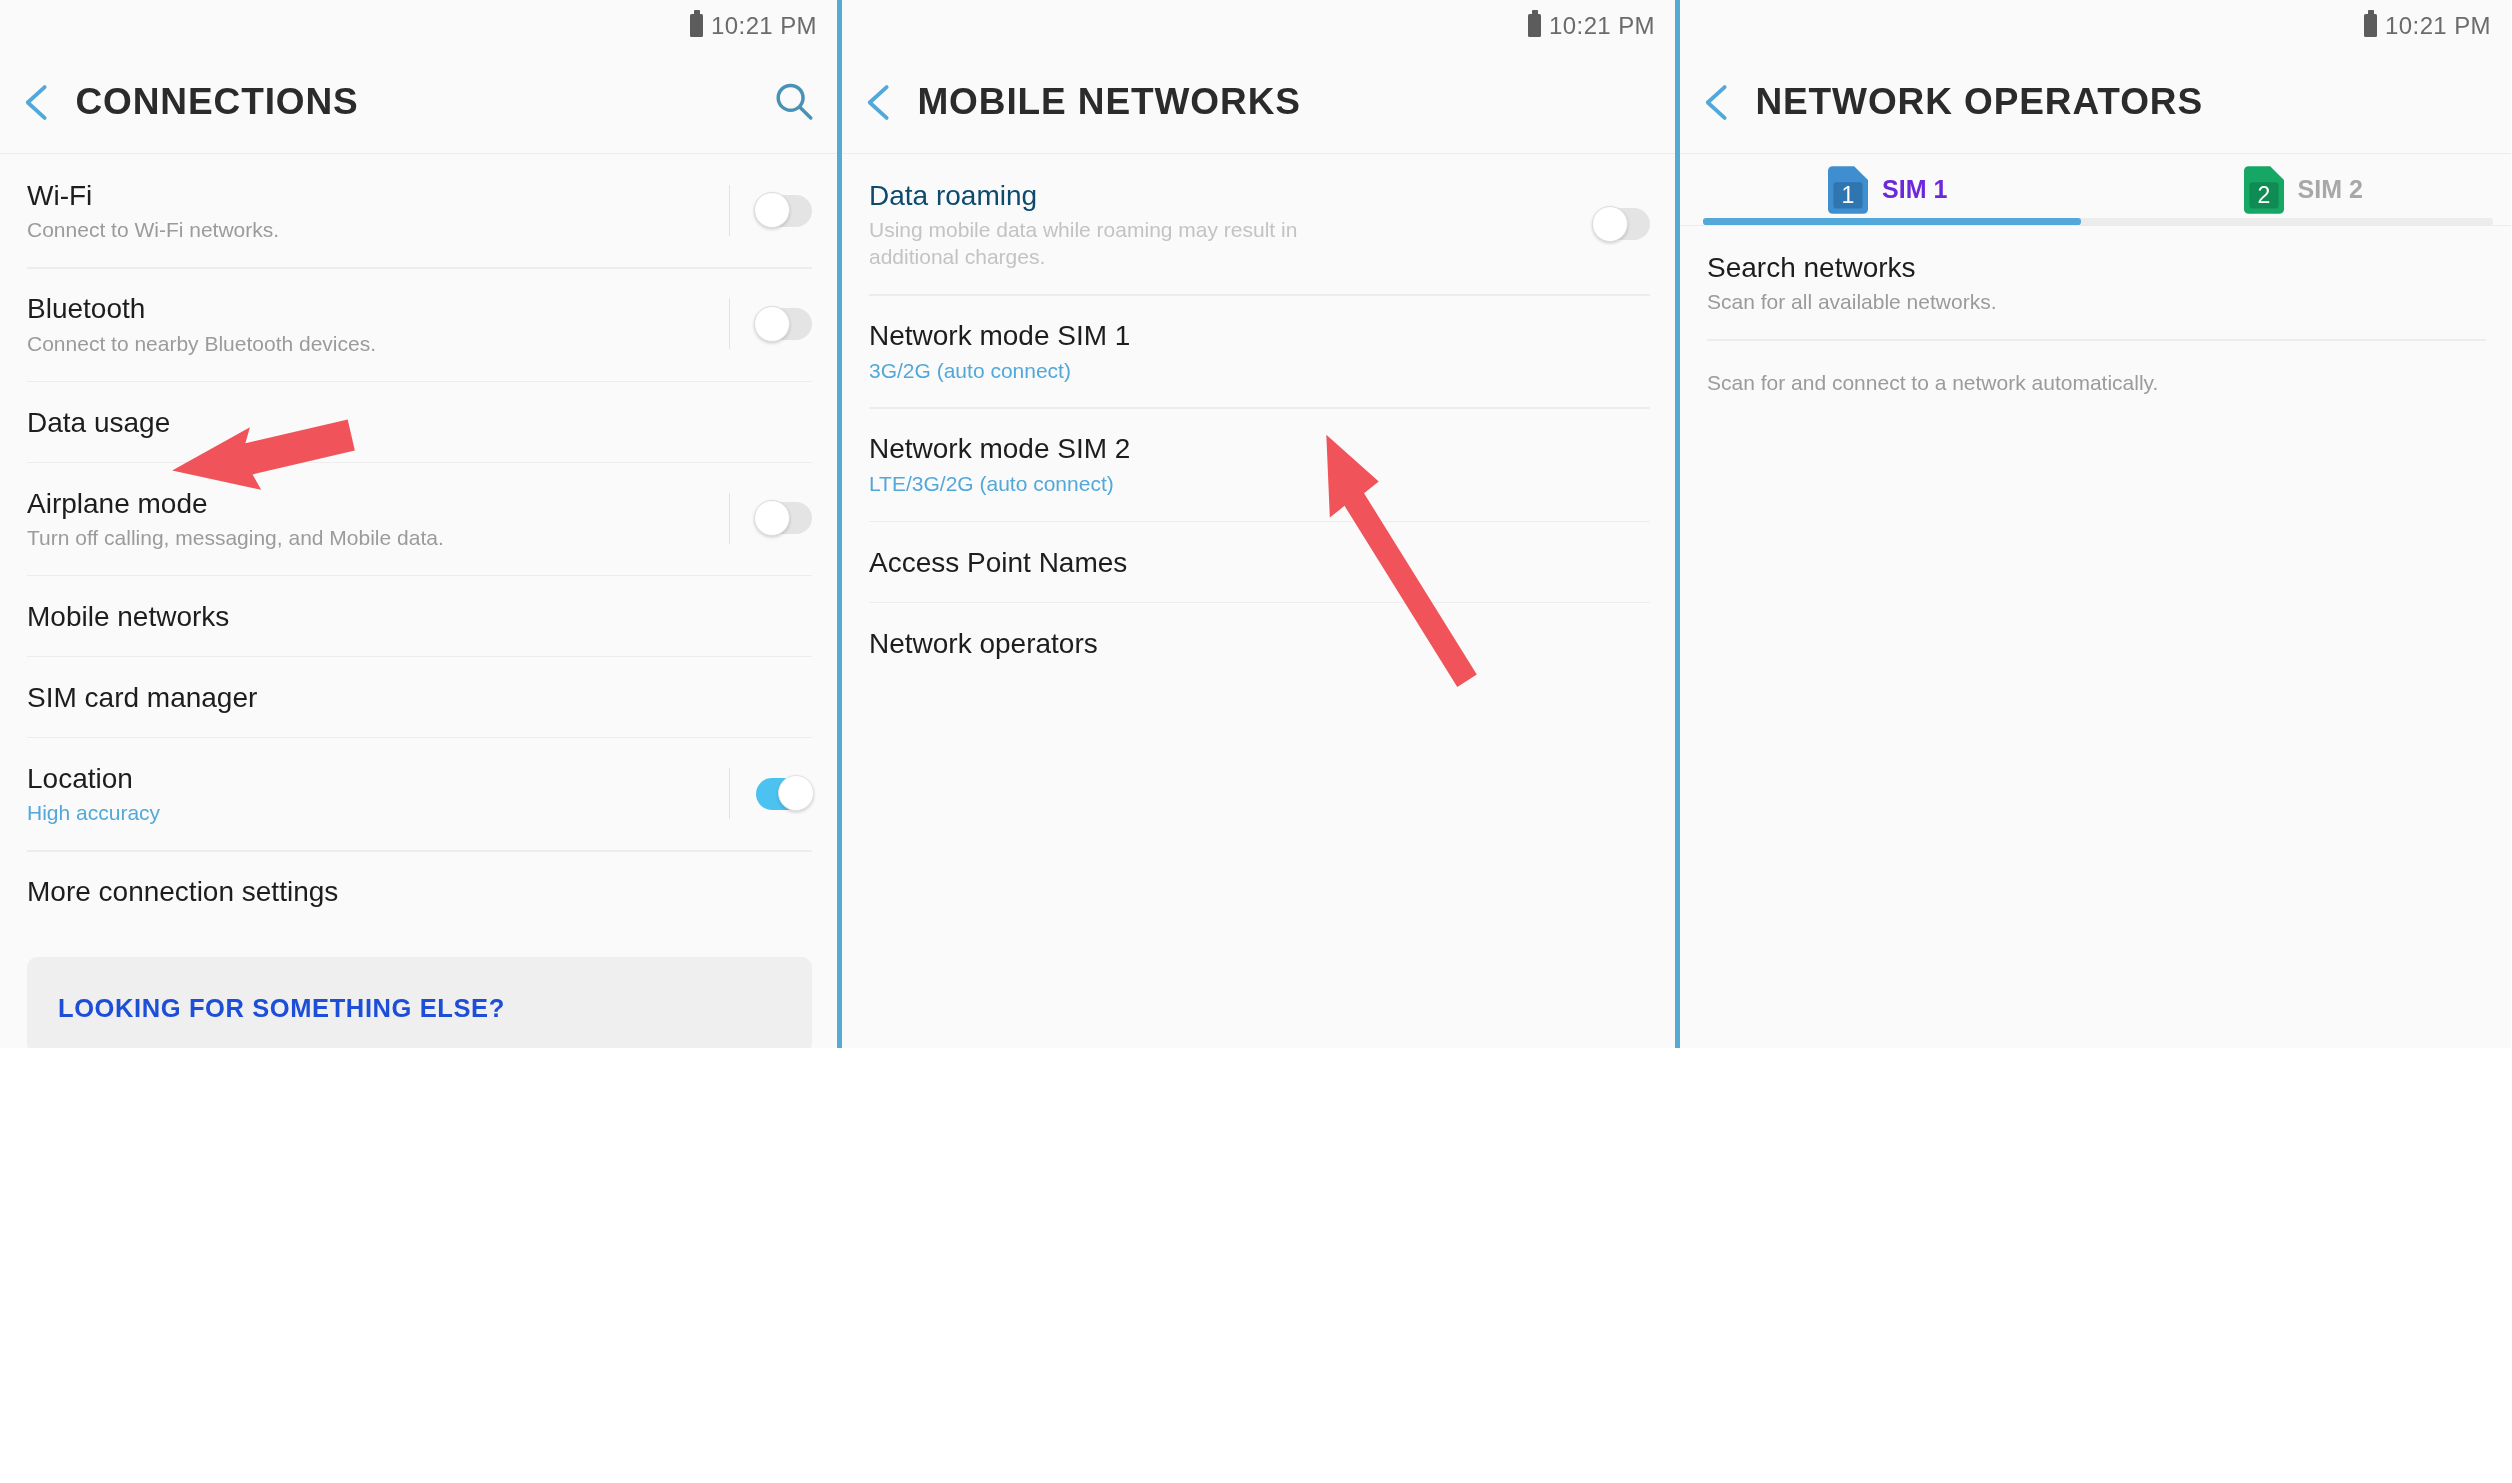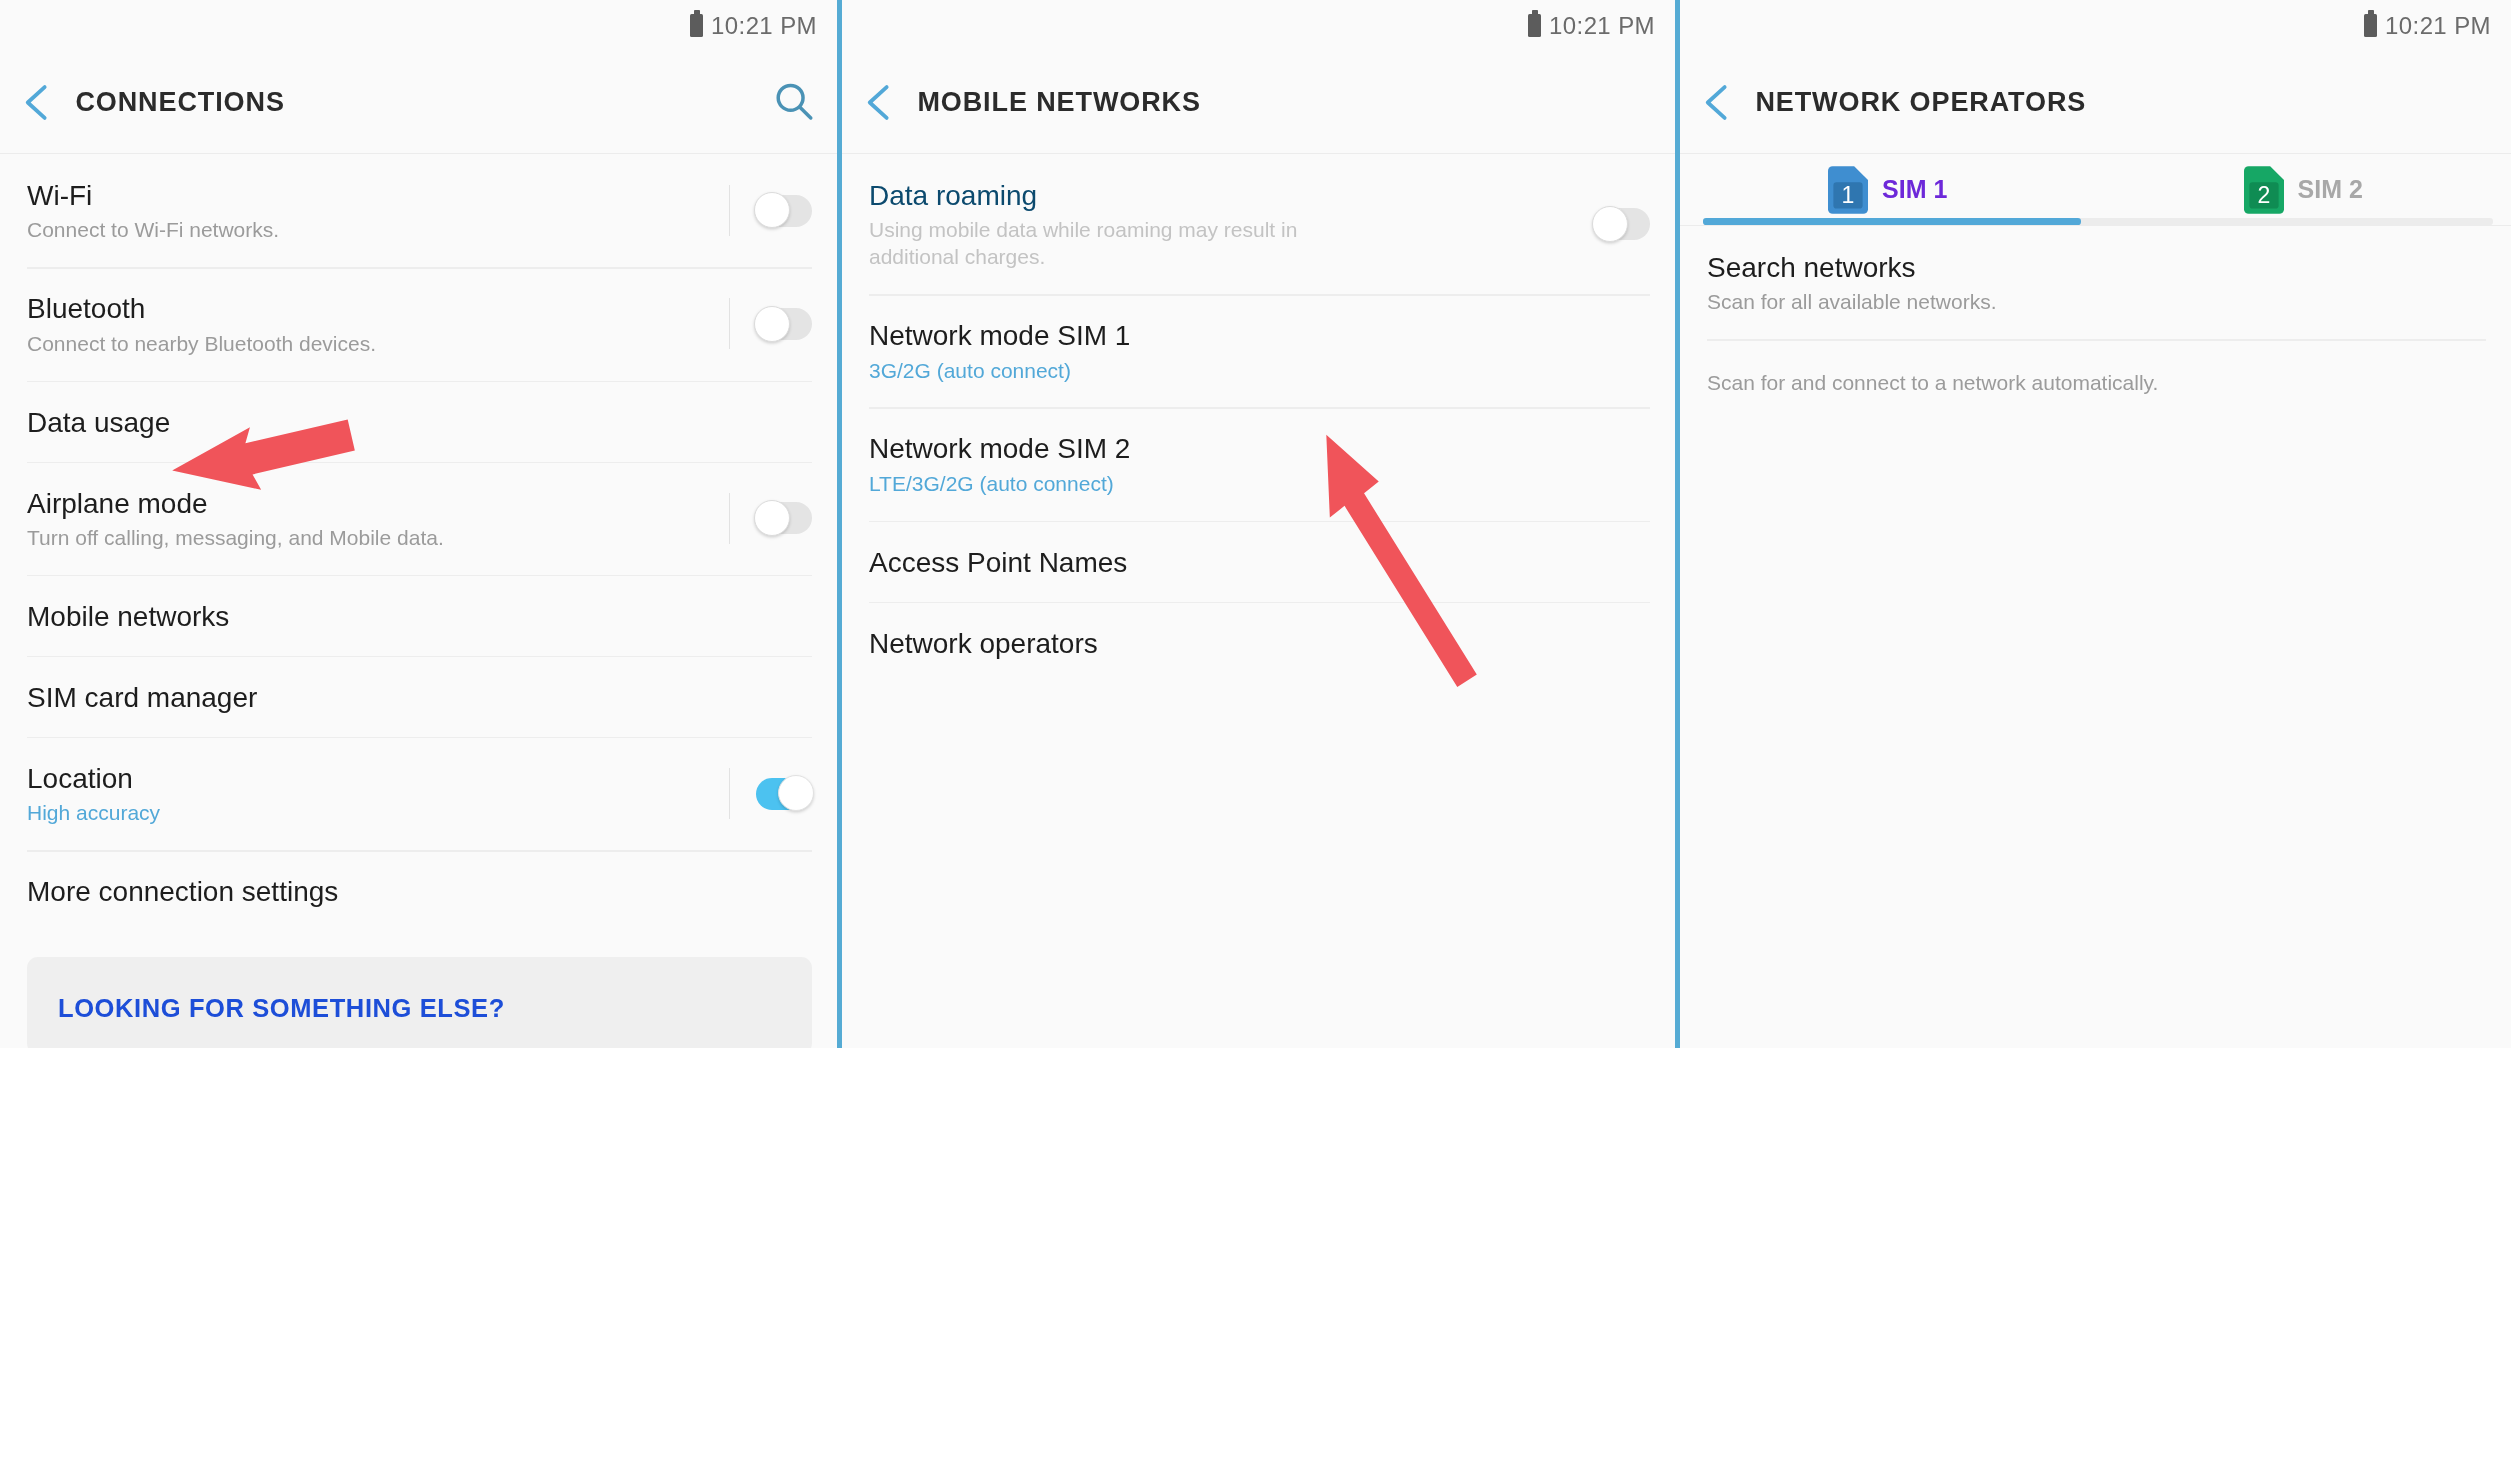--- a/index.html
+++ b/index.html
@@ -76,21 +76,21 @@
   }
   .back-chevron {
     width: 43px;
     height: 43px;
     position: relative;
     flex: 0 0 auto;
     cursor: pointer;
   }
   .back-chevron svg { display: block; }
   .appbar-title {
-    font-size: 27px;
+    font-size: 37px;
     font-weight: bold;
     letter-spacing: 0.9px;
     color: #2b2b2b;
     margin-left: 15.4px;
     white-space: nowrap;
   }
   .appbar-spacer { flex: 1 1 auto; }
   .search-icon { width: 45px; height: 45px; cursor: pointer; flex: 0 0 auto; }
 
   

